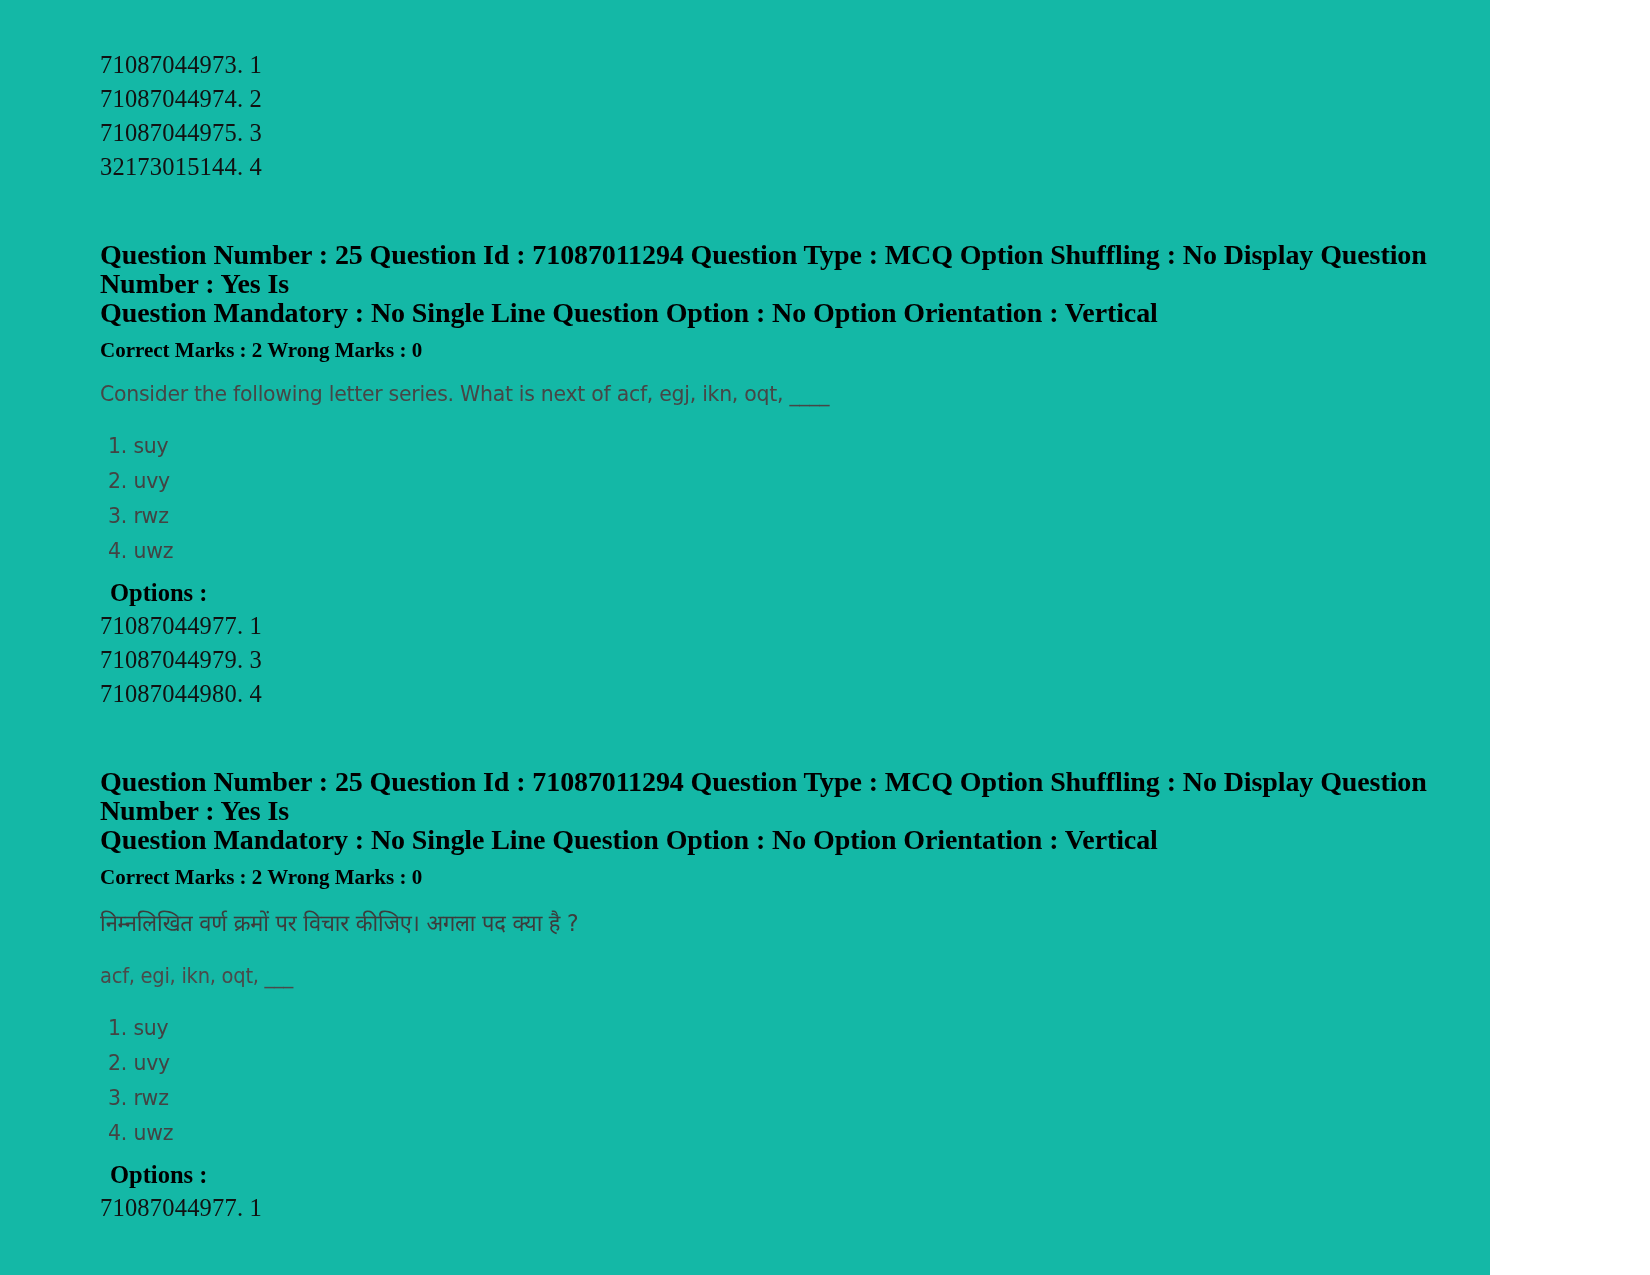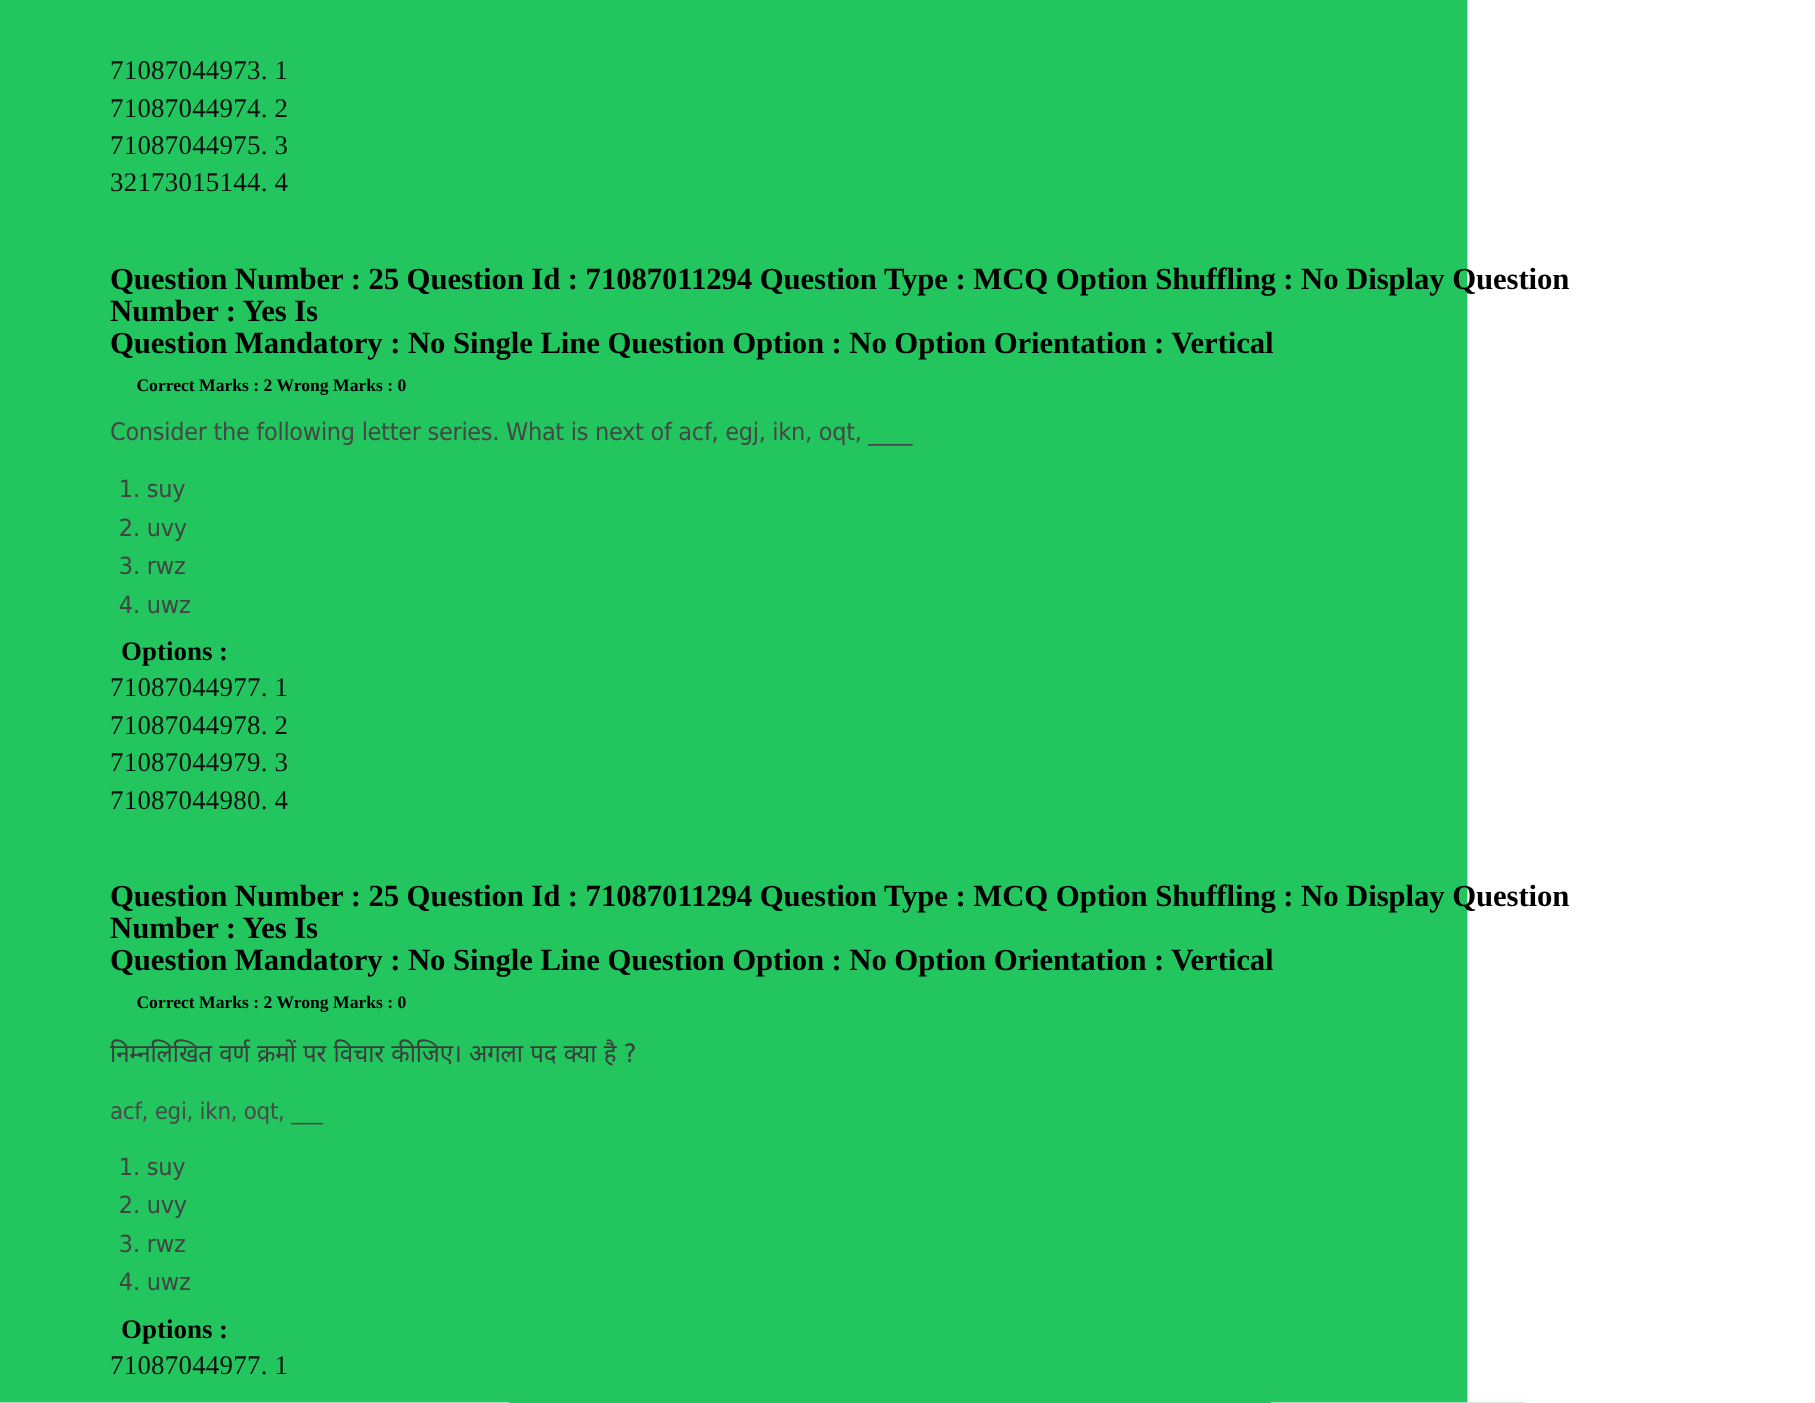--- a/index.html
+++ b/index.html
@@ -11,23 +11,23 @@
     width: 1650px;
     height: 1275px;
     position: relative;
     font-family: "Liberation Serif", serif;
     color: #000000;
     overflow: hidden;
   }
   .page {
     position: absolute;
     left: 0; top: 0;
-    width: 1334px;
+    width: 1490px;
     height: 1275px;
-    background: #22c55e;
+    background: #14b8a6;
   }
   .content {
     position: absolute;
     left: 100px;
     top: 48px;
     width: 1420px;
   }
 
   
   .optid {
@@ -44,25 +44,24 @@
     font-family: "Liberation Serif", serif;
     font-weight: bold;
     font-size: 28px;
     line-height: 29px;
     color: #000;
     letter-spacing: -0.1px;
   }
   .meta-marks {
     font-family: "Liberation Serif", serif;
     font-weight: bold;
-    font-size: 16px;
+    font-size: 21px;
     line-height: 33px;
     color: #000;
     margin-top: 7px;
-    margin-left: 24px;
   }
   .options-label {
     font-family: "Liberation Serif", serif;
     font-weight: bold;
     font-size: 24.5px;
     line-height: 33px;
     color: #000;
     margin-left: 10px;
   }
 
@@ -137,21 +136,20 @@
         <div class="choice">2. uvy</div>
         <div class="choice">3. rwz</div>
         <div class="choice">4. uwz</div>
       </div>
 
       <div class="opts-gap"></div>
       <div class="options-label">Options :</div>
 
       <div>
         <div class="optid">71087044977. 1</div>
-        <div class="optid">71087044978. 2</div>
         <div class="optid">71087044979. 3</div>
         <div class="optid">71087044980. 4</div>
       </div>
     </div>
 
     <div class="block-gap-lg"></div>
 
     <div>
       <div class="meta">Question Number : 25 Question Id : 71087011294 Question Type : MCQ Option Shuffling : No Display Question Number : Yes Is</div>
       <div class="meta">Question Mandatory : No Single Line Question Option : No Option Orientation : Vertical</div>

